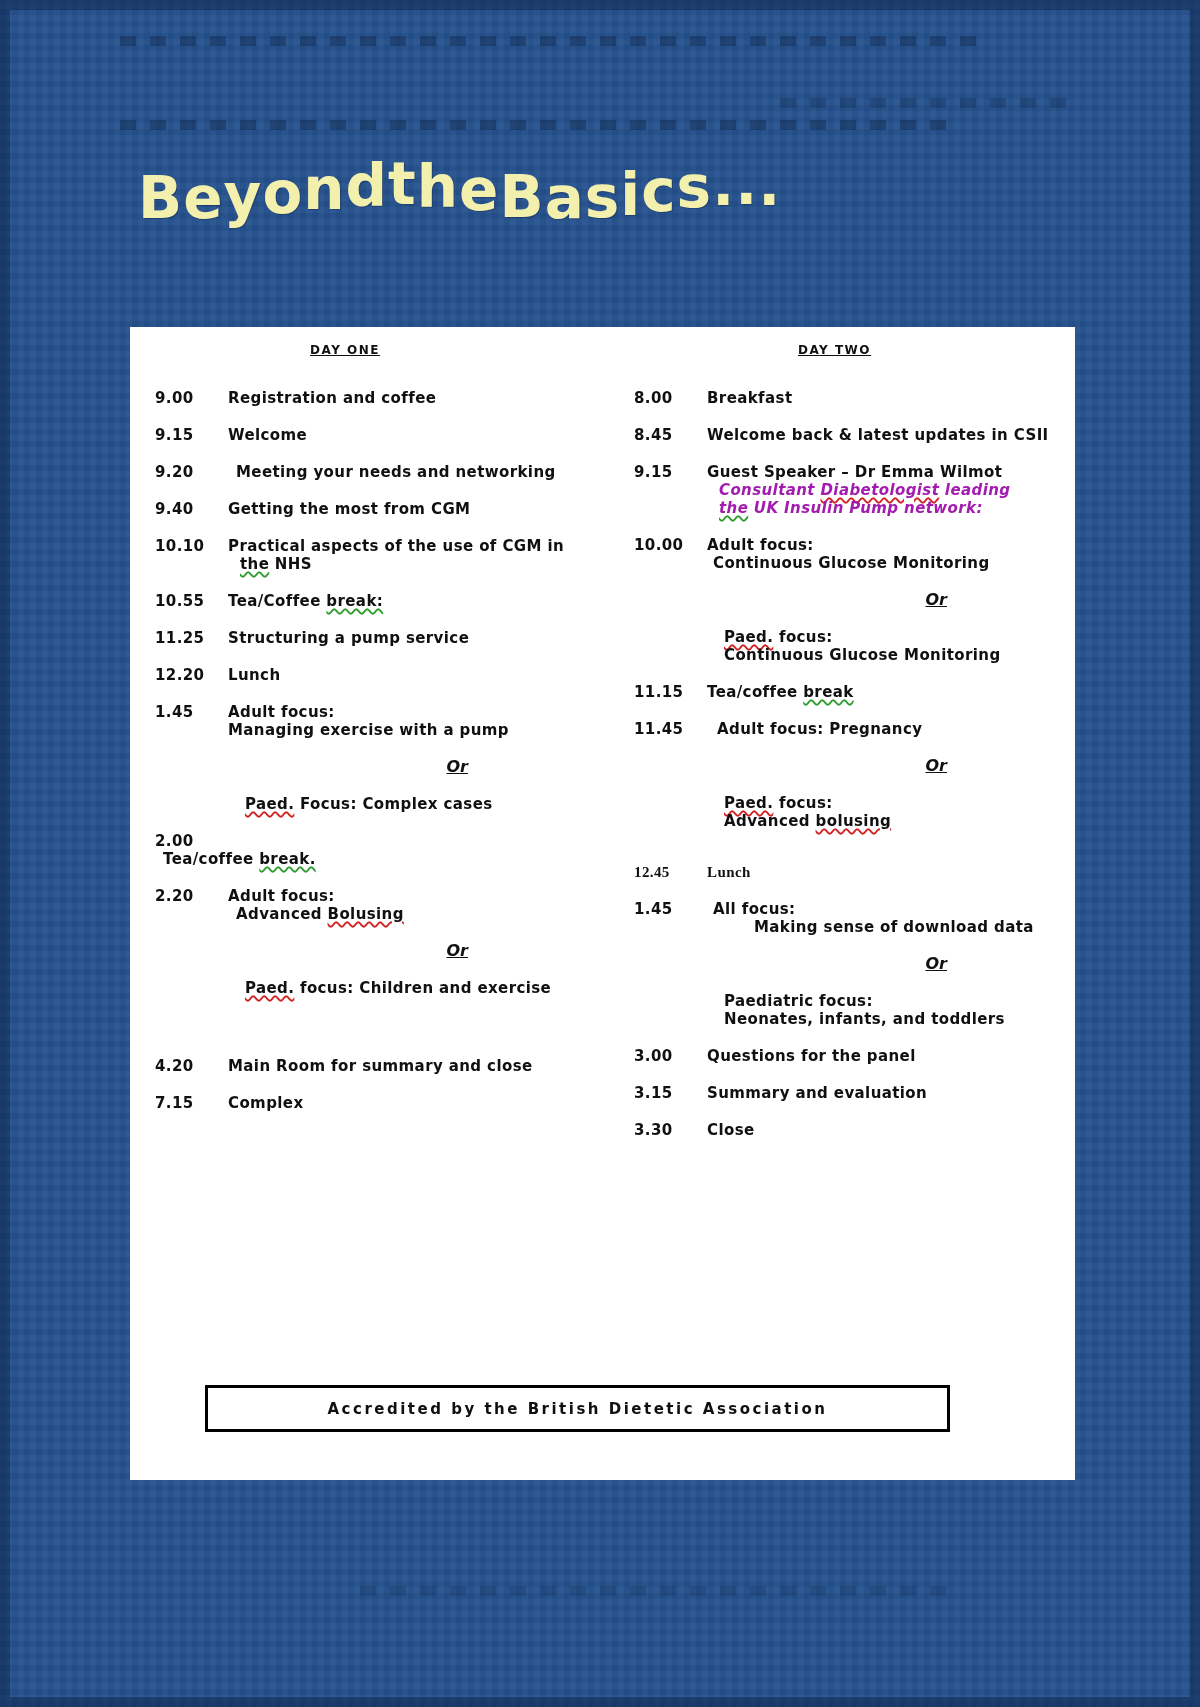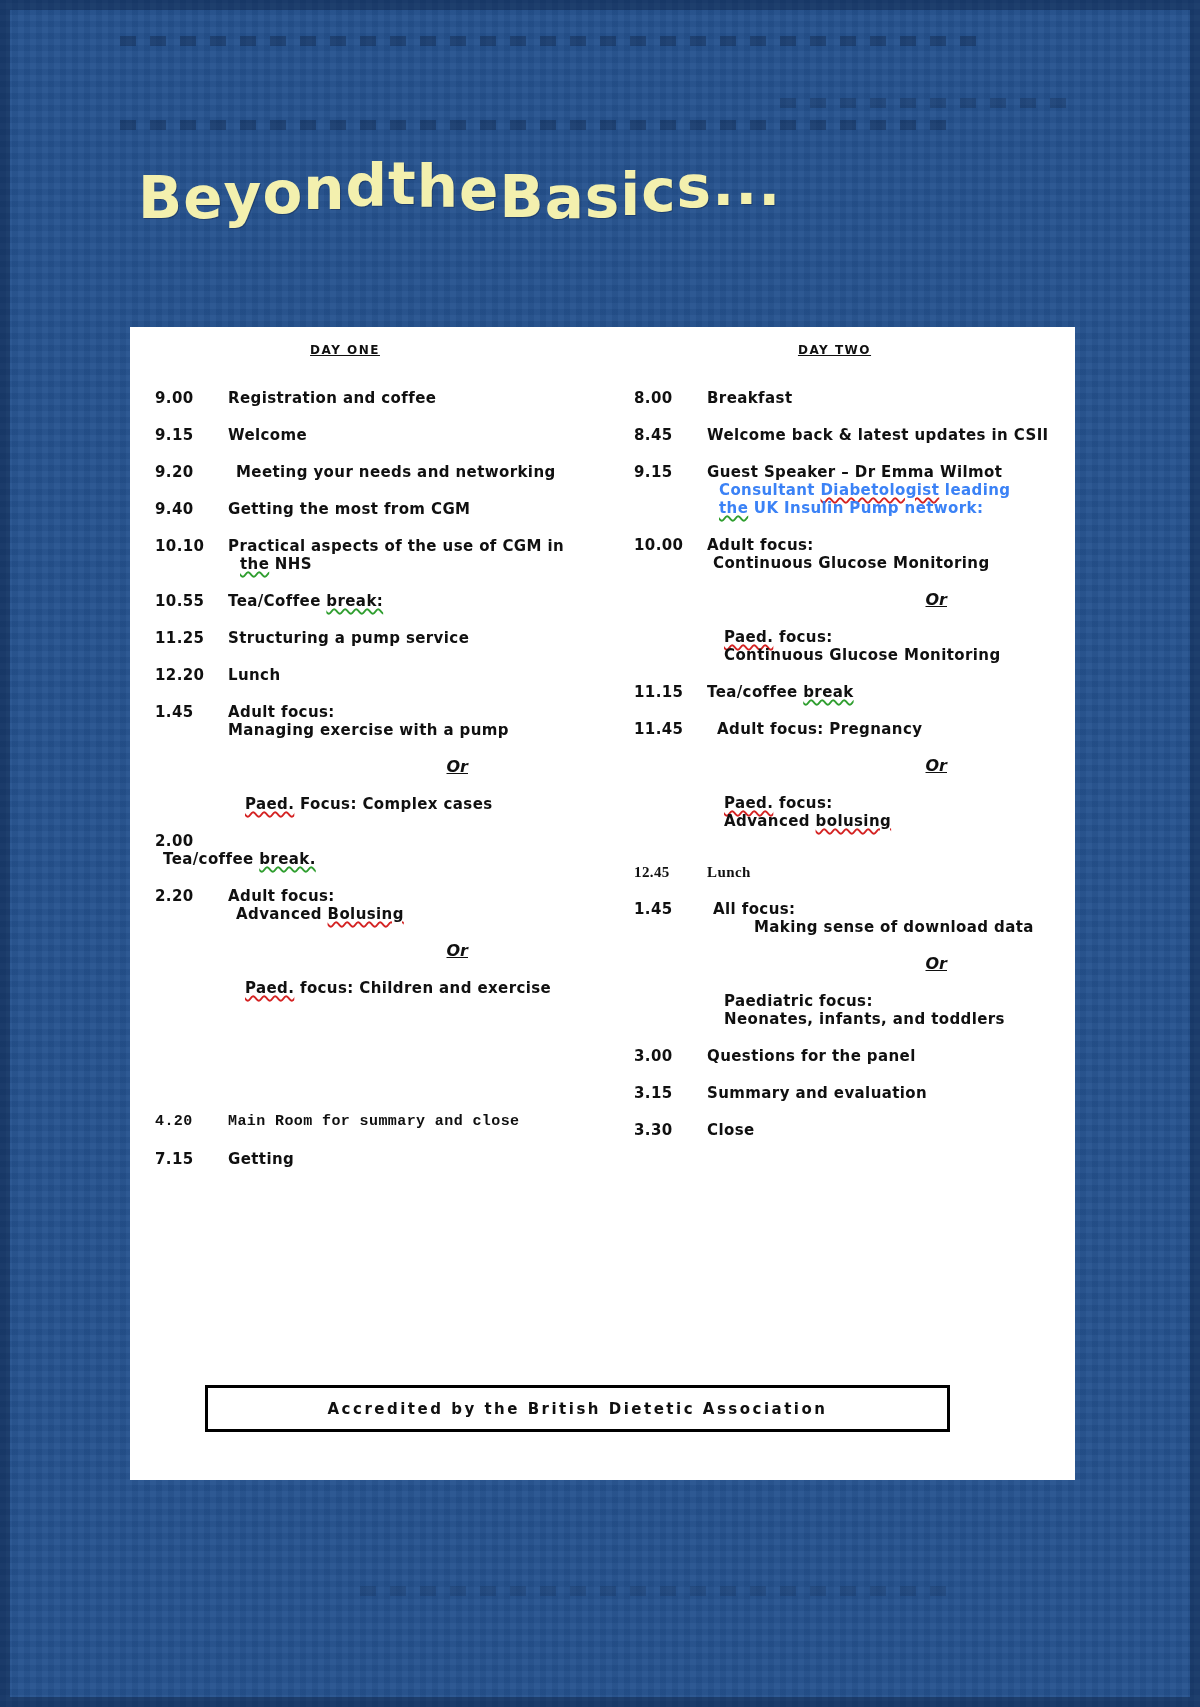--- a/index.html
+++ b/index.html
@@ -37,21 +37,21 @@
   .col.right{width:500px;padding-left:59px;}
   .col-header{
     font-weight:bold;font-size:12px;letter-spacing:1.5px;
     text-decoration:underline;text-align:center;margin:0 40px 32px 0;
   }
   .item{display:flex;margin-bottom:19px;font-size:15px;line-height:18px;
     font-weight:bold;letter-spacing:0.4px;}
   .time{width:73px;flex-shrink:0;}
   .desc{flex:1;}
   .line{white-space:nowrap;}
-  .grey{color:#3b82f6;}
+  .grey{color:#a21caf;font-style:italic;}
   .or{
     font-weight:bold;font-style:italic;font-size:16px;line-height:18px;
     text-decoration:underline;margin:0 0 19px 73px;width:240px;text-align:right;
   }
   .alt{
     margin:0 0 19px 90px;font-size:15px;line-height:18px;
     font-weight:bold;letter-spacing:0.4px;
   }
   .sq-red{
     text-decoration-line:underline;text-decoration-style:wavy;
@@ -154,30 +154,30 @@
               <span class="time">2.20</span>
               <div class="desc">
                 <div class="line"><span>Adult focus:</span></div>
                 <div class="line" style="padding-left: 8px;"><span>Advanced </span><span class="sq-red">Bolusing</span></div>
               </div>
             </div>
             <div class="or">Or</div>
             <div class="alt">
               <div class="line"><span class="sq-red">Paed.</span><span> focus: Children and exercise</span></div>
             </div>
-            <div class="item" style="margin-top: 116px; font-family: Liberation Mono, monospace;">
+            <div class="item" style="margin-top: 60px;">
               <span class="time">4.20</span>
               <div class="desc">
                 <div class="line"><span>Main Room for summary and close</span></div>
               </div>
             </div>
             <div class="item" style="margin-top: 3px;">
               <span class="time">7.15</span>
               <div class="desc">
-                <div class="line"><span>Getting</span></div>
+                <div class="line"><span>Complex</span></div>
               </div>
             </div>
           </div>
       </div>
       <div class="col right">
         <div class="col-header">DAY TWO</div>
         <div class="col-items">
             <div class="item">
               <span class="time">8.00</span>
               <div class="desc">

